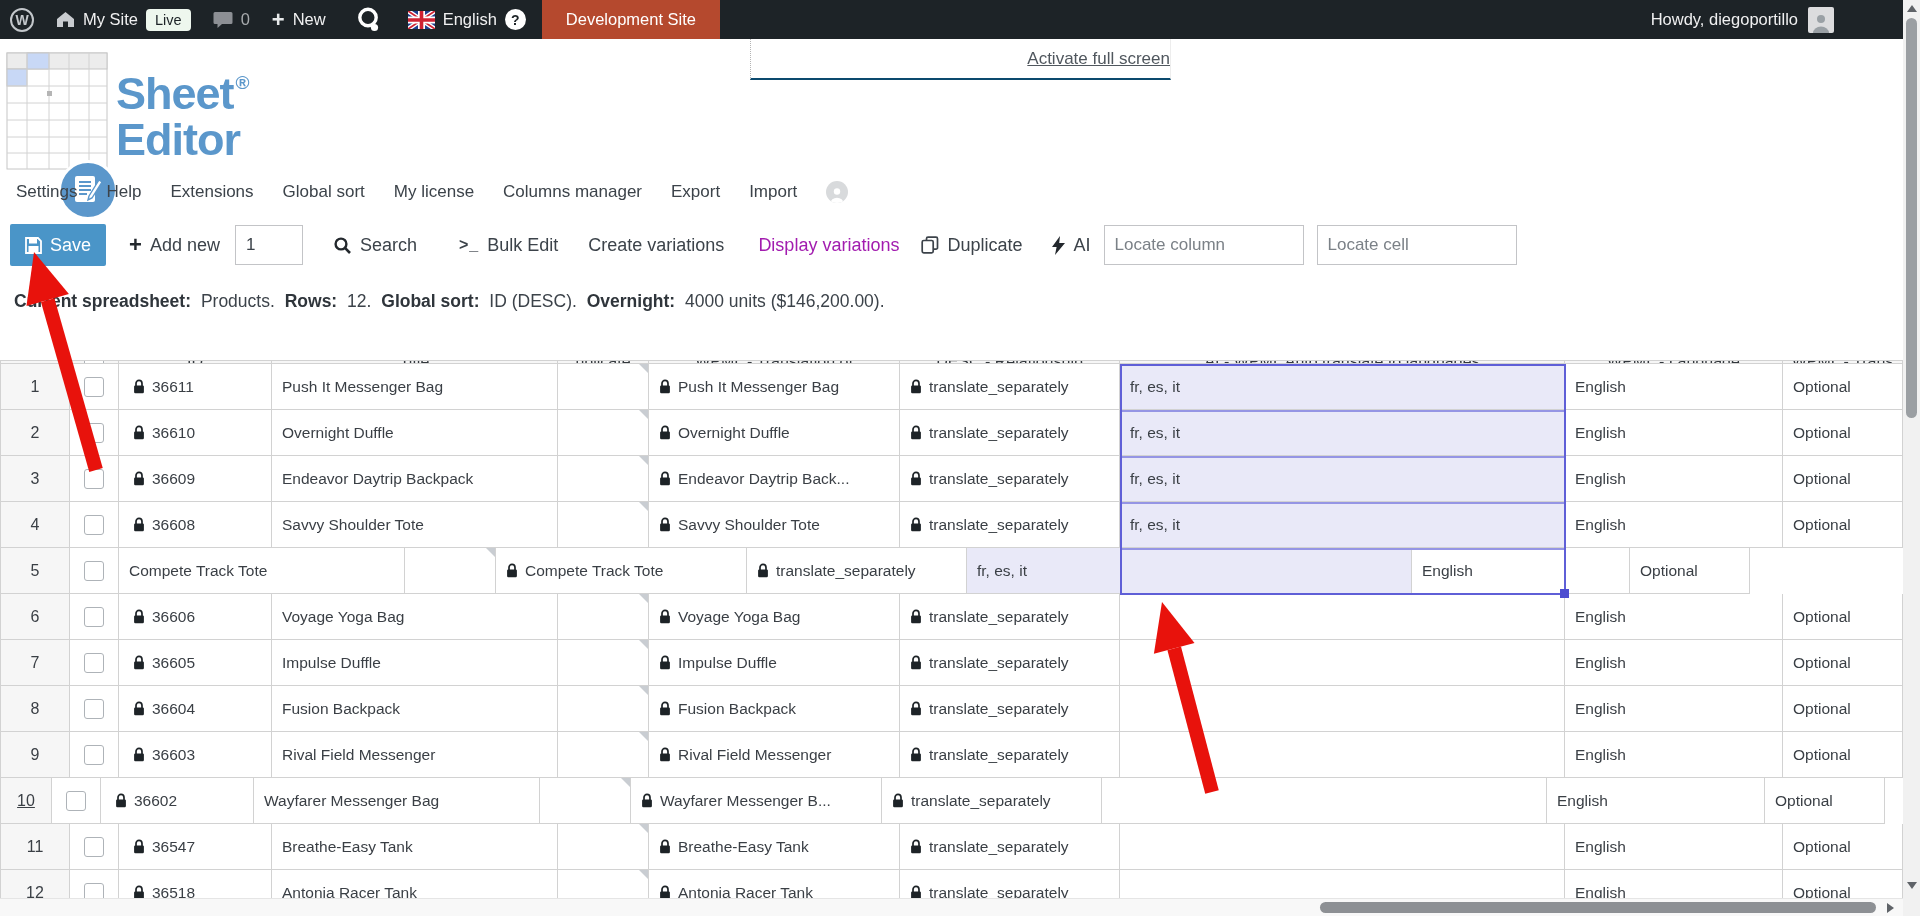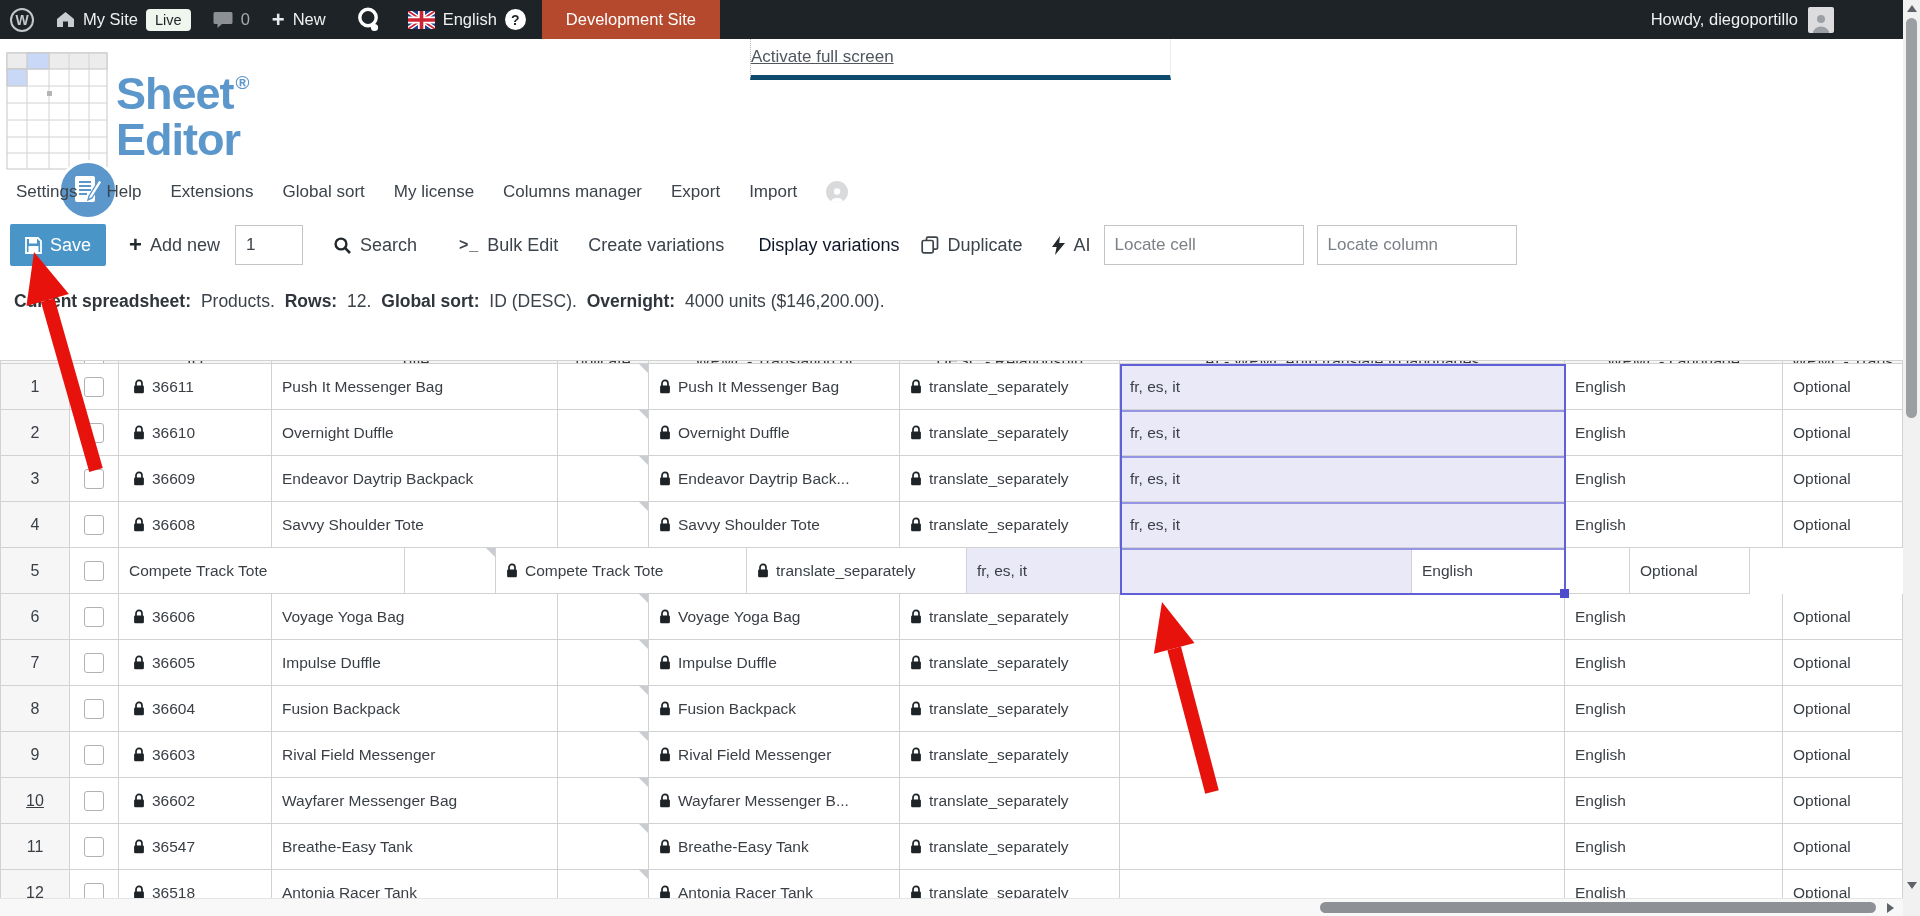--- a/index.html
+++ b/index.html
@@ -19,22 +19,22 @@
   .help-circ { width:21px; height:21px; background:#fff; color:#1d2327; border-radius:50%;
     font-size:14px; font-weight:bold; display:flex; align-items:center; justify-content:center; }
   .devsite { height:39px; display:flex; align-items:center; padding:0 24px; background:#b5492e;
     color:#fff; margin-left:16px; cursor:pointer; }
   .ab-right { margin-left:auto; margin-right:86px; display:flex; align-items:center; gap:10px; }
   .avatar-box { width:26px; height:26px; background:#dcdcde; border-radius:2px;
     display:flex; align-items:flex-end; justify-content:center; overflow:hidden; }
 
   
   .fsbox { position:absolute; left:750px; top:39px; width:421px; height:41px; background:#fff;
-    border-left:1px dotted #b4b4b4; border-right:1px solid #ededed; border-bottom:5px solid #0c4a6e;
-    display:flex; align-items:center; justify-content:flex-start; z-index:4; }
+    border-left:1px dotted #b4b4b4; border-right:1px solid #ededed; border-bottom:2px solid #0c4a6e;
+    display:flex; align-items:center; justify-content:flex-end; z-index:4; }
   .fsbox a { color:#50575e; font-size:17px; text-decoration:underline; cursor:pointer; }
 
   
   .logo { position:absolute; top:52px; left:6px; width:300px; height:122px; }
   .logo-circle { position:absolute; left:52px; top:108px; width:60px; height:60px; border-radius:50%;
     background:#5b97cb; border:3px solid #fff; display:flex; align-items:center; justify-content:center; }
   .logo-text { position:absolute; left:110px; top:12px; color:#5b97cb; font-weight:bold;
     font-size:45px; line-height:46px; letter-spacing:-1px; }
   .logo-text sup { font-size:19px; position:relative; top:-4px; left:2px; }
 
@@ -44,21 +44,21 @@
   .pmenu .mi { cursor:pointer; }
   .profile-circ { width:22px; height:22px; border-radius:50%; background:#d8dadc; overflow:hidden;
     display:flex; align-items:flex-end; justify-content:center; }
 
   
   .tbar { position:absolute; top:222px; left:0; width:1920px; height:46px; display:flex;
     align-items:center; font-size:18px; color:#3c434a; }
   .btn-save { margin-left:10px; height:42px; background:#4a95c8; color:#fff; border:none;
     display:flex; align-items:center; gap:8px; padding:0 15px; font-size:18px; border-radius:2px; cursor:pointer; }
   .tbtn { display:flex; align-items:center; gap:8px; cursor:pointer; white-space:nowrap; }
-  .tbtn.disabled { color:#0f172a; cursor:default; }
+  .tbtn.disabled { color:#a21caf; cursor:default; }
   .tinput { height:40px; border:1px solid #c3c4c7; font-size:17px; padding:0 10px;
     color:#3c434a; background:#fff; }
   .tinput::placeholder { color:#7b8187; }
   #add-count { width:68px; margin-left:15px; }
   .loc { width:200px; margin-left:13px; }
   .glyph-term { font-weight:bold; font-size:16px; letter-spacing:1px; }
 
   
   .status { position:absolute; top:291px; left:14px; font-size:17.5px; color:#3c434a; white-space:nowrap; }
   .status b { color:#2f353b; }
@@ -253,22 +253,22 @@
         <path d="M5.5 4.5 V2.7 a1.5 1.5 0 0 1 1.5 -1.5 h8 a1.5 1.5 0 0 1 1.5 1.5 v9 a1.5 1.5 0 0 1 -1.5 1.5 h-2.5" fill="none" stroke="#3c434a" stroke-width="1.7"></path>
       </svg>
       <span>Duplicate</span>
     </span>
     <span class="tbtn" style="margin-left:30px">
       <svg width="13" height="19" viewBox="0 0 13 19">
         <path d="M8 0 L0 11 H4.6 L3 19 L13 7 H7.2 Z" fill="#23282d"></path>
       </svg>
       <span>AI</span>
     </span>
+    <input class="tinput loc" placeholder="Locate column" style="">
     <input class="tinput loc" placeholder="Locate cell" style="">
-    <input class="tinput loc" placeholder="Locate column" style="">
   </div>
 
   <div class="status">
     <b><span>Current spreadsheet:</span></b>
     <span>Products.</span>
     <b><span>Rows:</span></b>
     <span>12.</span>
     <b><span>Global sort:</span></b>
     <span>ID (DESC).</span>
     <b><span>Overnight:</span></b>
@@ -521,21 +521,21 @@
           </svg>Rival Field Messenger</div>
         <div class="c " style="width: 220px;"><svg class="lock" width="12" height="15" viewBox="0 0 12 15">
             <path d="M3 7 V4.4 a3 3 0 0 1 6 0 V7" fill="none" stroke="#1d2327" stroke-width="1.7"></path>
             <rect x="1.1" y="6.6" width="9.8" height="7.6" rx="1.2" fill="#1d2327"></rect>
           </svg>translate_separately</div>
         <div class="c " style="width: 445px;"></div>
         <div class="c " style="width: 218px;">English</div>
         <div class="c " style="width: 120px;">Optional</div>
       </div>
       <div class="brow">
-        <div class="c rownum" style="width: 70px; text-decoration: underline;">10</div>
+        <div class="c rownum" style="width: 52px; text-decoration: underline;">10</div>
         <div class="c ckcell" style="width: 49px;">
           <input type="checkbox" class="ck" style="">
         </div>
         <div class="c " style="width: 153px; padding-left: 14px;"><svg class="lock" width="12" height="15" viewBox="0 0 12 15">
             <path d="M3 7 V4.4 a3 3 0 0 1 6 0 V7" fill="none" stroke="#1d2327" stroke-width="1.7"></path>
             <rect x="1.1" y="6.6" width="9.8" height="7.6" rx="1.2" fill="#1d2327"></rect>
           </svg>36602</div>
         <div class="c " style="width: 286px;">Wayfarer Messenger Bag</div>
         <div class="c " style="width: 91px;">
           <span class="corner-tri"></span>

